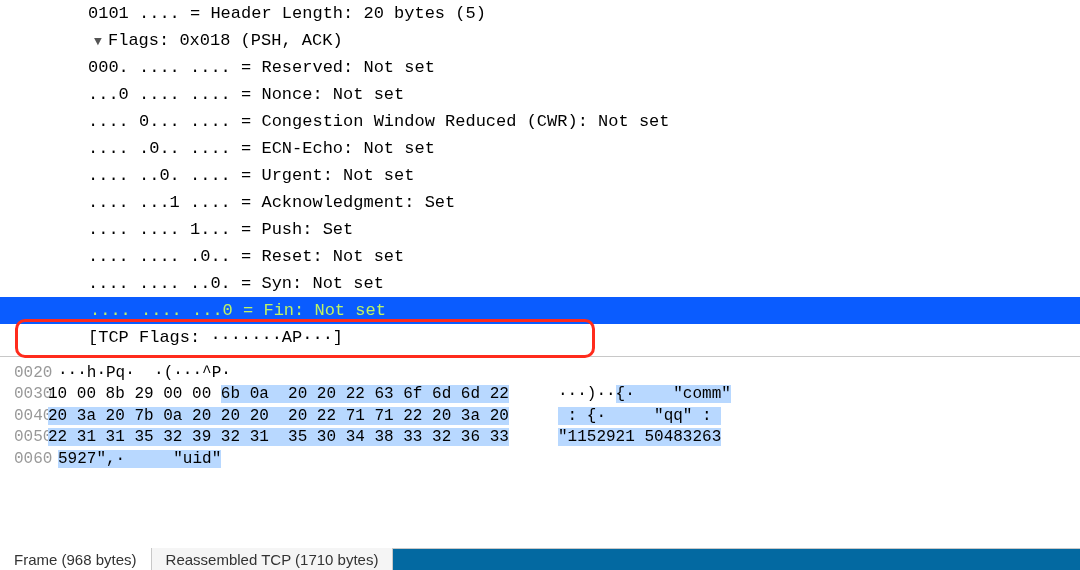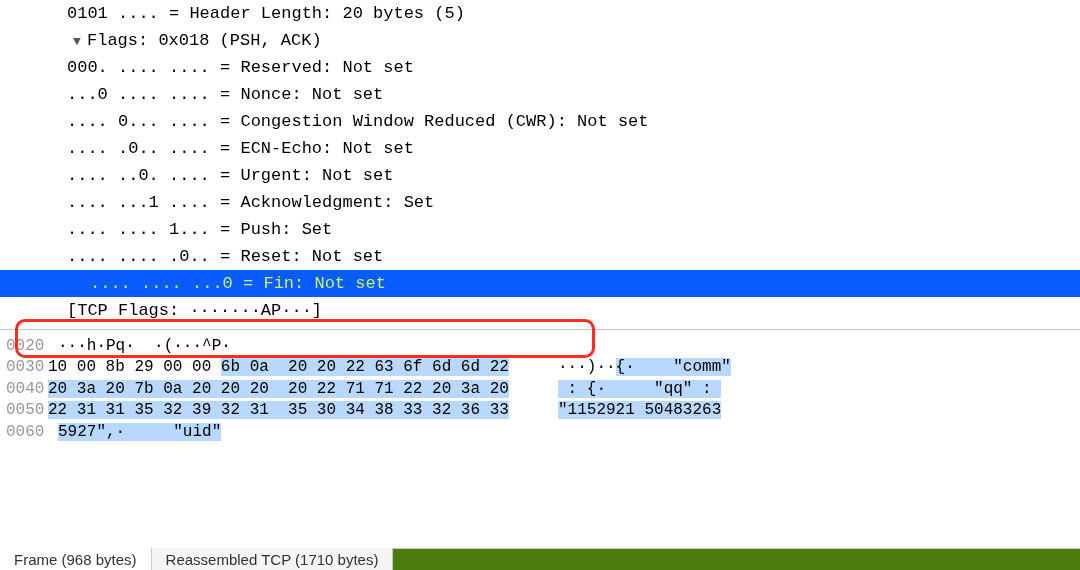--- a/index.html
+++ b/index.html
@@ -14,21 +14,21 @@
     position: relative;
   }
   .tree-pane {
     padding: 0;
     line-height: 27px;
     position: relative;
     font-size: 17px;
   }
   .tree-line {
     white-space: pre;
-    padding-left: 67px;
+    padding-left: 88px;
     height: 27px;
   }
   .tree-line.flags-header {
   }
   .arrow {
     display: inline-block;
     width: 20px;
     text-align: center;
     color: #555;
     font-size: 13px;
@@ -58,33 +58,33 @@
     line-height: 21px;
   }
   .hex-row {
     display: flex;
     white-space: pre;
     height: 21.4px;
   }
   .hex-offset {
     width: 48px;
     color: #999;
-    padding-left: 6px;
+    padding-left: 14px;
   }
   .hex-bytes { width: 500px; }
   .hex-ascii { padding-left: 10px; }
   .hl { background: #b8d8ff; }
   .tabs {
     position: absolute;
     bottom: 0;
     left: 0;
     right: 0;
     display: flex;
     border-top: 1px solid #c8c8c8;
-    background: #4d7c0f;
+    background: #0369a1;
     font-family: -apple-system, "Helvetica Neue", Arial, sans-serif;
     font-size: 15px;
     height: 22px;
     align-items: center;
   }
   .tab {
     padding: 3px 14px;
     border-right: 1px solid #c8c8c8;
     background: #fff;
     color: #333;
@@ -99,20 +99,21 @@
   <div class="tree-line">0101 .... = Header Length: 20 bytes (5)</div>
   <div class="tree-line flags-header"><span class="arrow">▼</span><span>Flags: 0x018 (PSH, ACK)</span></div>
   <div class="tree-line indent1">000. .... .... = Reserved: Not set</div>
   <div class="tree-line indent1">...0 .... .... = Nonce: Not set</div>
   <div class="tree-line indent1">.... 0... .... = Congestion Window Reduced (CWR): Not set</div>
   <div class="tree-line indent1">.... .0.. .... = ECN-Echo: Not set</div>
   <div class="tree-line indent1">.... ..0. .... = Urgent: Not set</div>
   <div class="tree-line indent1">.... ...1 .... = Acknowledgment: Set</div>
   <div class="tree-line indent1">.... .... 1... = Push: Set</div>
   <div class="tree-line indent1">.... .... .0.. = Reset: Not set</div>
+  <div class="tree-line indent1">.... .... ..0. = Syn: Not set</div>
   <div class="tree-line selected">.... .... ...0 = Fin: Not set</div>
   <div class="tree-line indent1">[TCP Flags: ·······AP···]</div>
 
   <div class="highlight-box"></div>
 </div>
 
 <div class="hex-pane">
   <div class="hex-row">
     <span class="hex-offset">0020</span>
     <span class="hex-ascii"><span>···h·Pq· </span><span> ·(···^P·</span></span>

